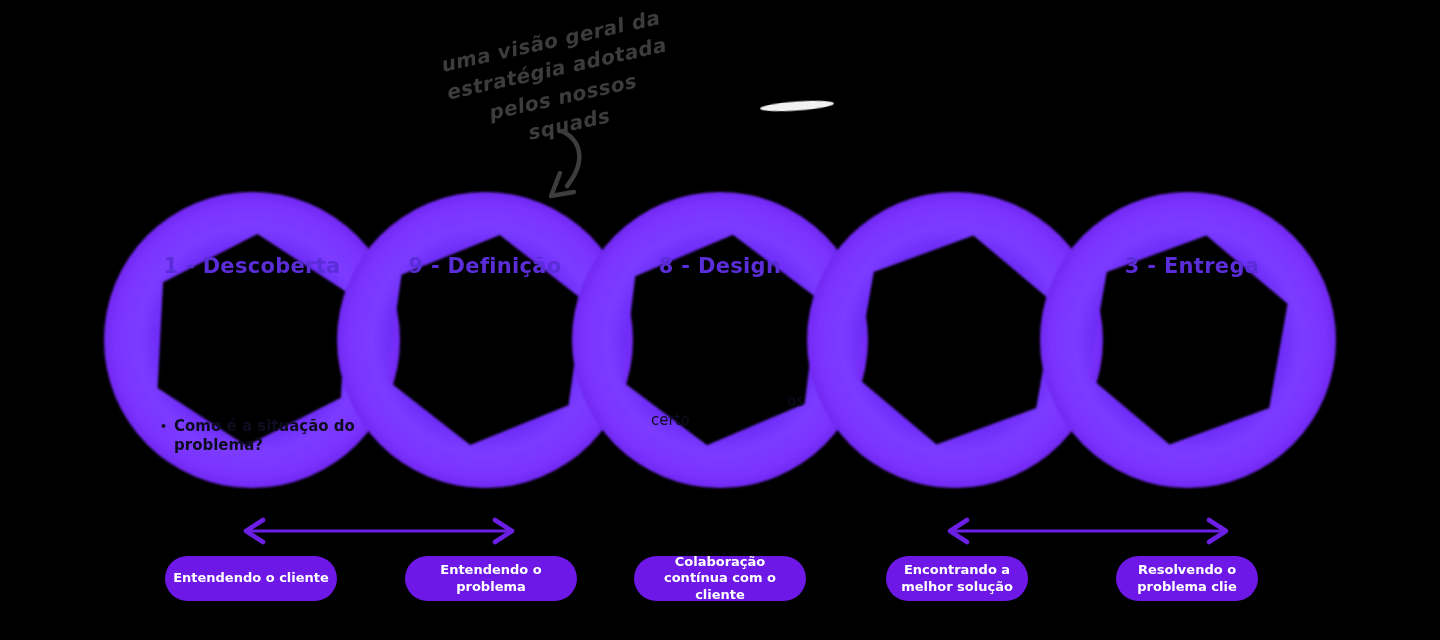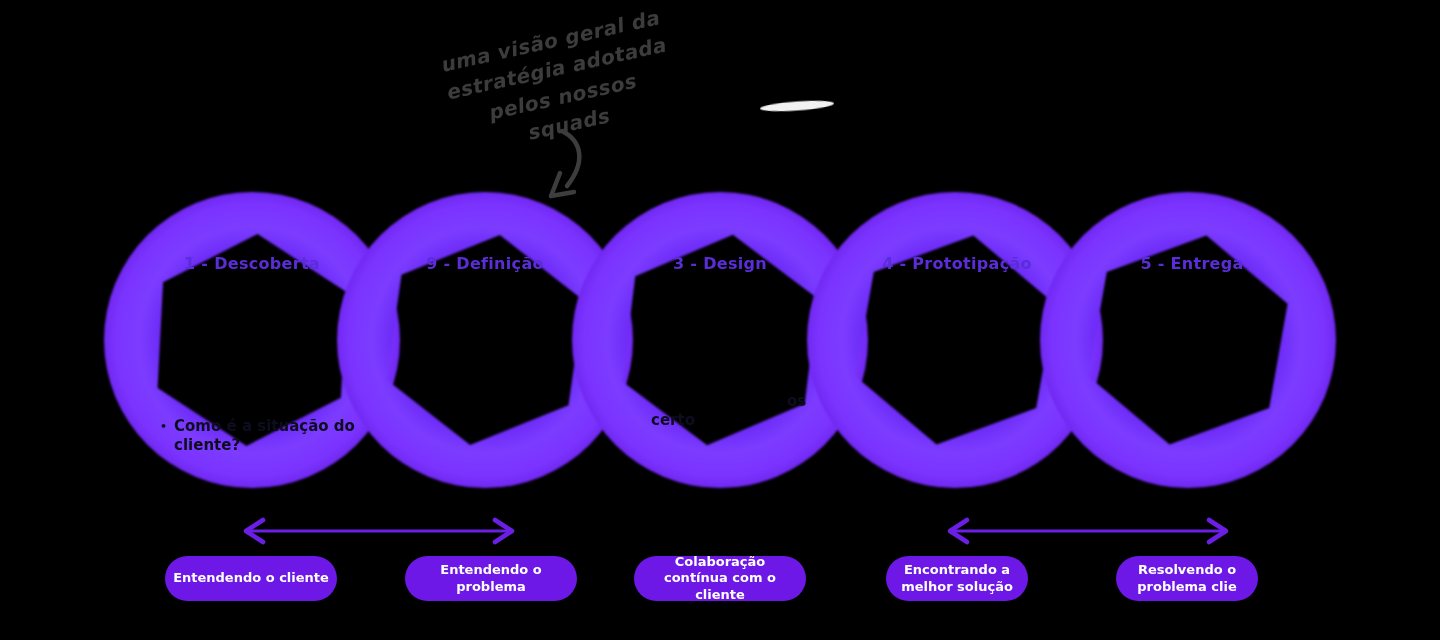--- a/index.html
+++ b/index.html
@@ -7,28 +7,28 @@
          font-family:"DejaVu Sans","Liberation Sans",sans-serif;}
   svg.layer{position:absolute;left:0;top:0;z-index:1;}
   .ringblur{filter:blur(1.1px);}
   
   .note{position:absolute;left:440px;top:26px;width:240px;z-index:3;
         transform:rotate(-12.5deg);text-align:center;color:#3c3c3c;
         font-size:20px;font-style:italic;font-weight:700;line-height:1.42;
         letter-spacing:.5px;}
   
   .ptitle{position:absolute;top:254px;z-index:4;transform:translateX(-50%);
-          white-space:nowrap;font-size:16px;font-weight:800;color:#5b2dd9;
+          white-space:nowrap;font-size:21px;font-weight:800;color:#5b2dd9;
           letter-spacing:.3px;}
   
   .cbullet{position:absolute;left:160px;top:417px;width:200px;z-index:4;
            display:flex;gap:7px;color:#0d0d20;font-size:15px;font-weight:600;
            line-height:1.25;}
   .cbullet .dot{font-size:11px;line-height:19px;}
-  .frag{position:absolute;z-index:4;color:#0d0d20;font-size:15px;font-weight:700;}
+  .frag{position:absolute;z-index:4;color:#0d0d20;font-size:15px;font-weight:400;}
   .frag-os{left:787px;top:392px;}
   .frag-clie{left:651px;top:411px;}
   
   .pill{position:absolute;top:556px;height:45px;z-index:5;background:#6d18e6;
         border-radius:23px;color:#fff;font-size:13px;font-weight:700;
         display:flex;align-items:center;justify-content:center;text-align:center;
         line-height:1.25;padding:0 10px;box-sizing:border-box;}
   .pill-0{left:165px;width:172px;white-space:nowrap;}
   .pill-1{left:405px;width:172px;}
   .pill-2{left:634px;width:172px;}
@@ -80,27 +80,26 @@
   </svg>
 
   <div class="note">
     <div>uma visão geral da</div>
     <div>estratégia adotada</div>
     <div>pelos nossos squads</div>
   </div>
 
   <div class="ptitle" style="left:252px">1 - Descoberta</div>
   <div class="ptitle" style="left:485px">9 - Definição</div>
-  <div class="ptitle" style="left:720px">3 - Design</div>
-  <div class="ptitle" style="left:957px">4 - Prototipação</div>
-  <div class="ptitle" style="left:1192px">5 - Entrega</div>
+  <div class="ptitle" style="left:720px">8 - Design</div>
+  <div class="ptitle" style="left:1192px">3 - Entrega</div>
 
   <div class="cbullet">
     <span class="dot">•</span>
-    <span>Como é a situação do cliente?</span>
+    <span>Como é a situação do problema?</span>
   </div>
 
   <span class="frag frag-os">os</span>
   <span class="frag frag-clie">certo</span>
 
   <div class="pill pill-1">Entendendo o problema</div>
   <div class="pill pill-0">Entendendo o cliente</div>
   <div class="pill pill-3">Encontrando a melhor solução</div>
   <div class="pill pill-2">Colaboração contínua com o cliente</div>
   <div class="pill pill-4">Resolvendo o problema clie</div>

